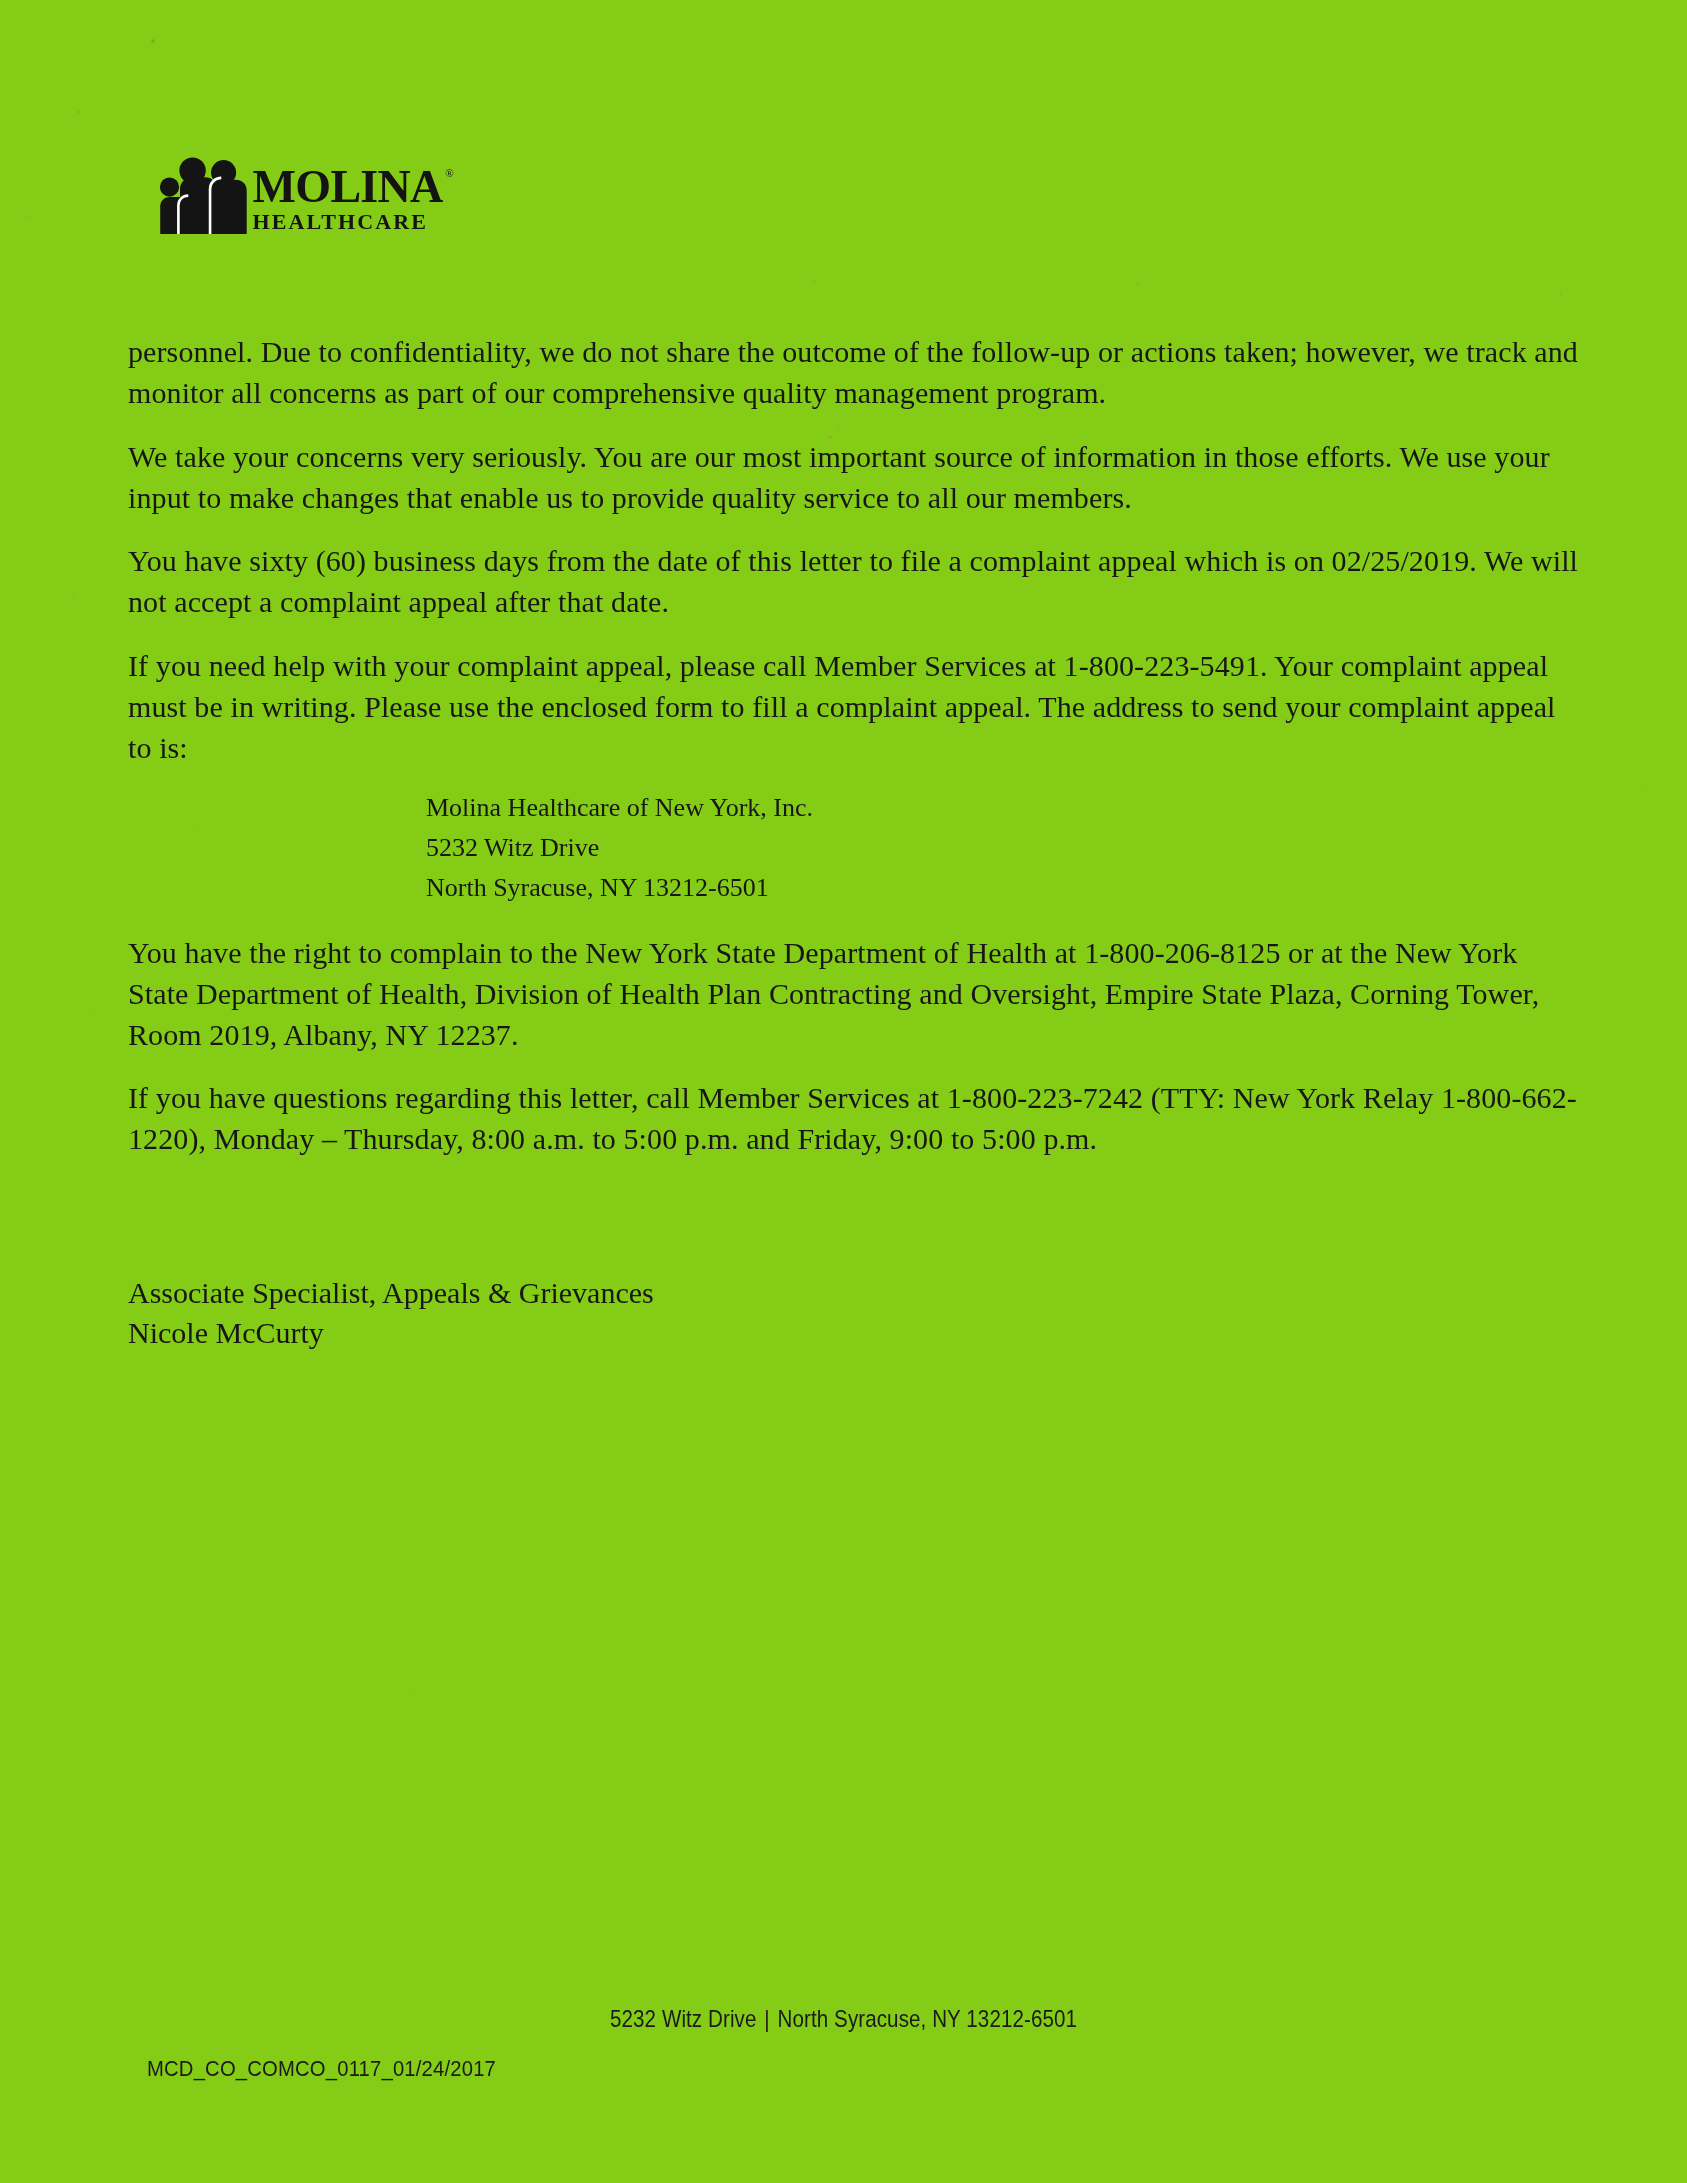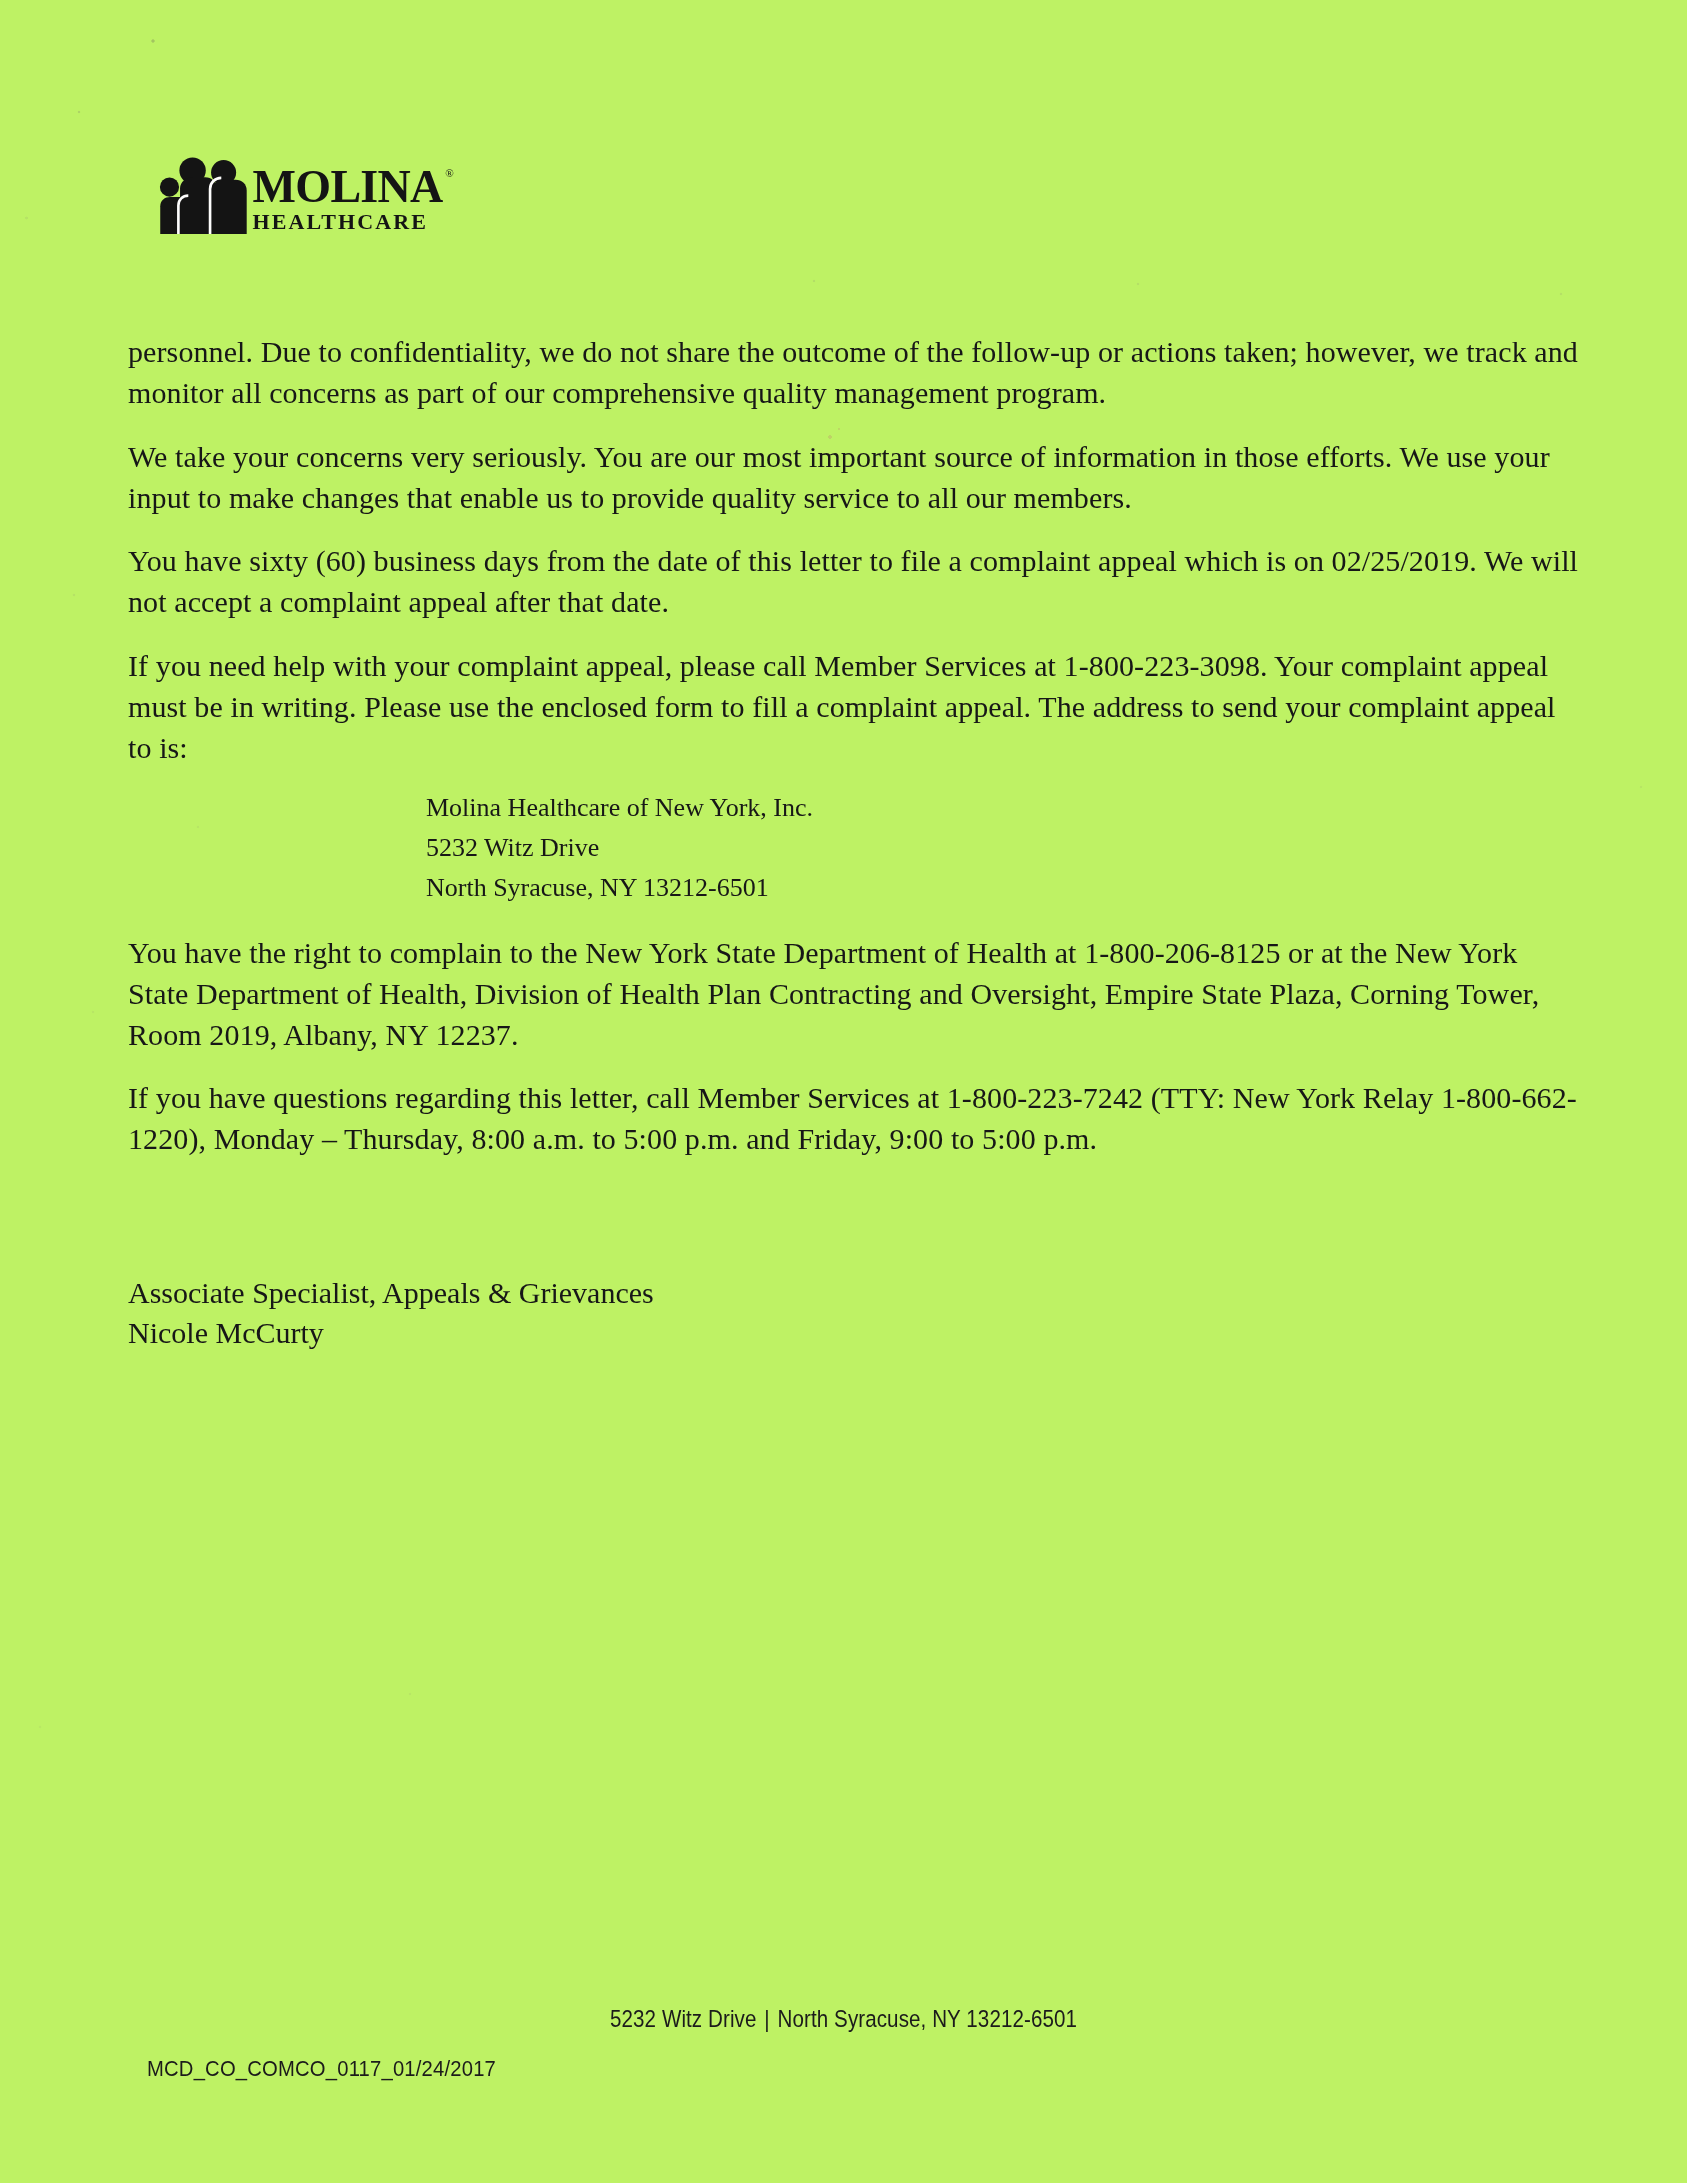--- a/index.html
+++ b/index.html
@@ -10,21 +10,21 @@
   }
   body {
     font-family: "Liberation Serif", "DejaVu Serif", serif;
     color: #111111;
   }
 
   .page {
     position: relative;
     width: 1687px;
     height: 2183px;
-    background: #bef264;
+    background: #84cc16;
     overflow: hidden;
   }
 
   
   .scan-noise {
     position: absolute;
     inset: 0;
     pointer-events: none;
     opacity: .5;
     background-image:
@@ -189,21 +189,21 @@
   </div>
 
   <div class="letter-body">
 
     <p class="para">personnel.  Due to confidentiality, we do not share the outcome of the follow-up or actions taken; however, we track and monitor all concerns as part of our comprehensive quality management program.</p>
 
     <p class="para">We take your concerns very seriously. You are our most important source of information in those efforts. We use your input to make changes that enable us to provide quality service to all our members.</p>
 
     <p class="para">You have sixty (60) business days from the date of this letter to file a complaint appeal which is on 02/25/2019. We will not accept a complaint appeal after that date.</p>
 
-    <p class="para tight">If you need help with your complaint appeal, please call Member Services at 1-800-223-3098. Your complaint appeal must be in writing. Please use the enclosed form to fill a complaint appeal. The address to send your complaint appeal to is:</p>
+    <p class="para tight">If you need help with your complaint appeal, please call Member Services at 1-800-223-5491. Your complaint appeal must be in writing. Please use the enclosed form to fill a complaint appeal. The address to send your complaint appeal to is:</p>
 
     <div class="address-block">
       <p class="address-line">Molina Healthcare of New York, Inc.</p>
       <p class="address-line">5232 Witz Drive</p>
       <p class="address-line">North Syracuse, NY 13212-6501</p>
     </div>
 
     <p class="para">You have the right to complain to the New York State Department of Health at 1-800-206-8125 or at the New York State Department of Health, Division of Health Plan Contracting and Oversight, Empire State Plaza, Corning Tower, Room 2019, Albany, NY 12237.</p>
 
     <p class="para">If you have questions regarding this letter, call Member Services at 1-800-223-7242 (TTY: New York Relay 1-800-662-1220), Monday – Thursday, 8:00 a.m. to 5:00 p.m. and Friday, 9:00 to 5:00 p.m.</p>

